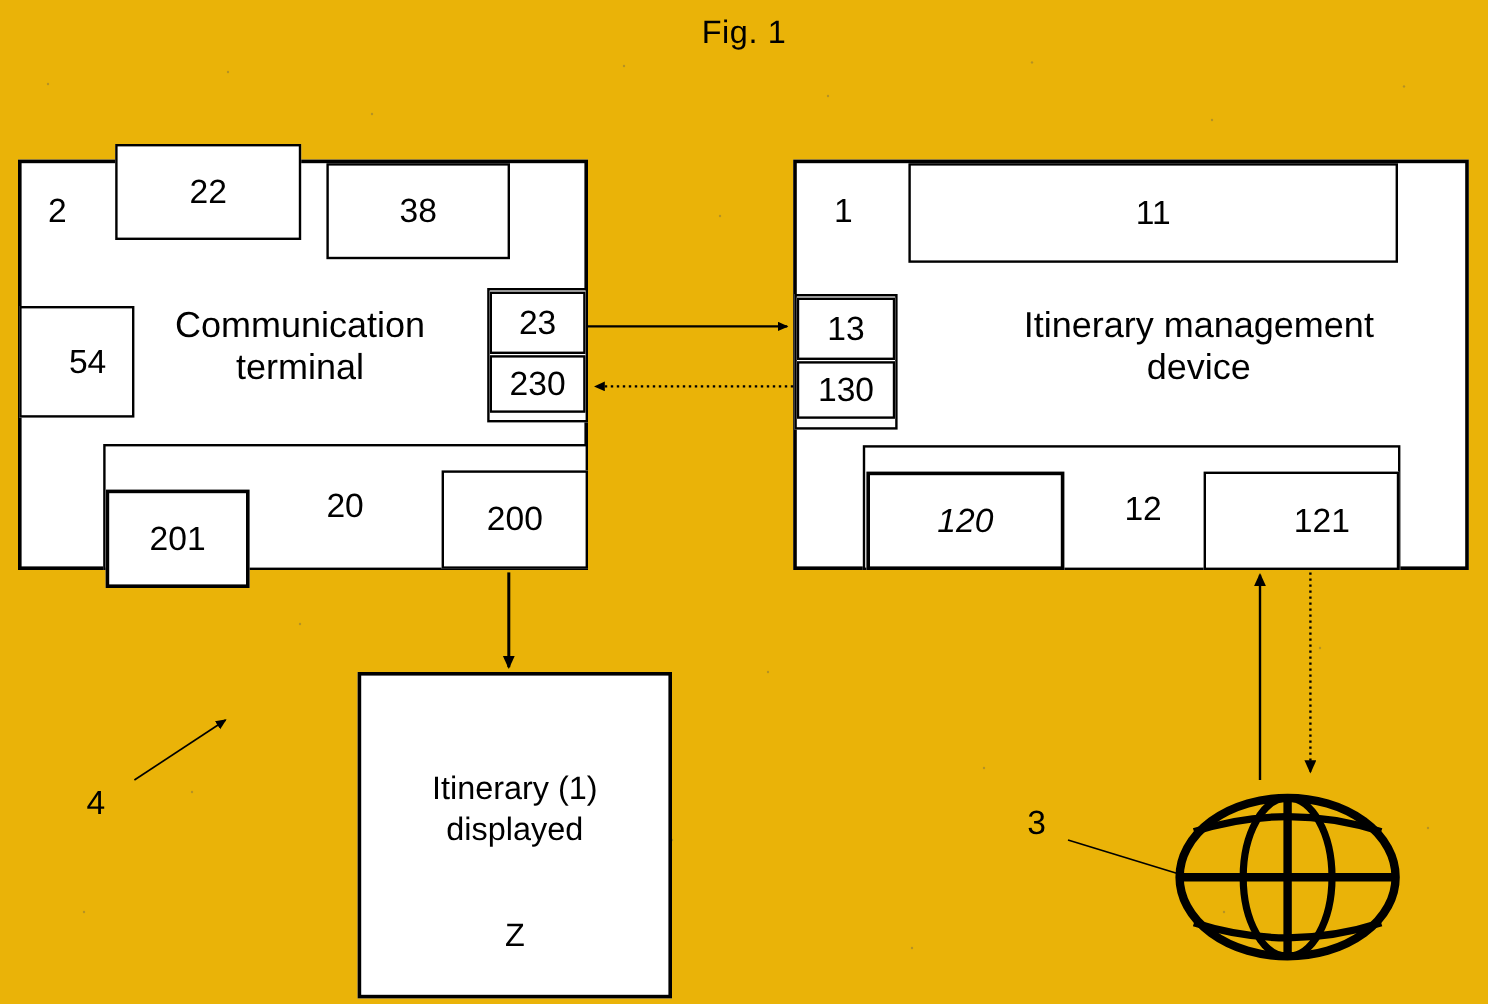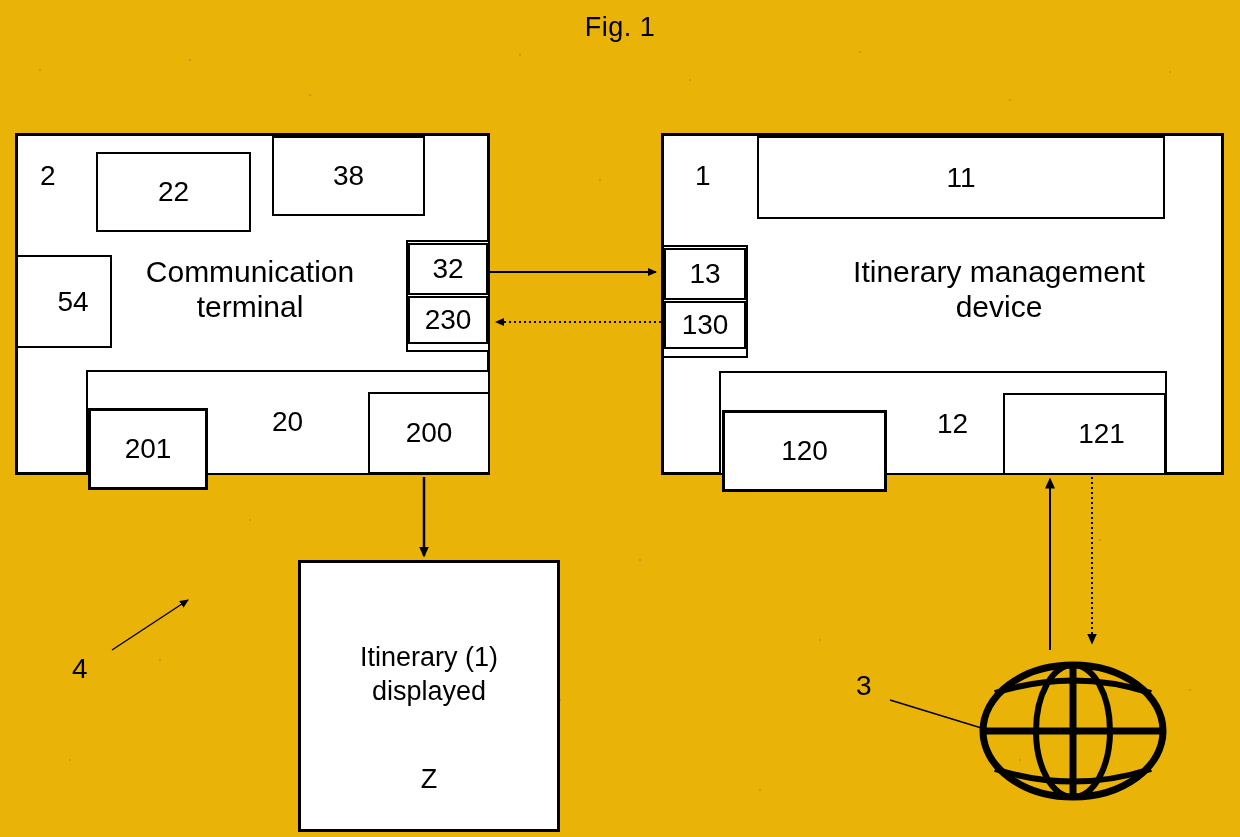--- a/index.html
+++ b/index.html
@@ -121,40 +121,40 @@
         <circle cx="1130" cy="170" r="1"></circle>
     </g>
   </svg>
 
   <div class="fig-title">Fig. 1</div>
 
   <div class="box" style="left:15px; top:133px; width:475px; height:342px;"></div>
 
   <div class="lbl" style="left:40px; top:162px;">2</div>
 
-  <div class="box-thin ctr" style="left:96px; top:152px; width:155px; height:80px;">
+  <div class="box-thin ctr" style="left:96px; top:120px; width:155px; height:80px;">
     <span>22</span>
   </div>
 
   <div class="box-thin ctr" style="left:272px; top:136px; width:153px; height:80px;">
     <span>38</span>
   </div>
 
   <div class="box-thin ctr" style="left:16px; top:255px; width:96px; height:93px;padding-left:18px;">
     <span>54</span>
   </div>
 
   <div class="big-title" style="left:100px; top:255px; width:300px;">
     <div>Communication</div>
     <div>terminal</div>
   </div>
 
   <div class="box-thin" style="left:406px; top:240px; width:84px; height:112px;"></div>
   <div class="box-thin ctr" style="left:408px; top:243px; width:80px; height:52px;">
-    <span>32</span>
+    <span>23</span>
   </div>
   <div class="box-thin ctr" style="left:408px; top:296px; width:80px; height:48px;">
     <span>230</span>
   </div>
 
   <div class="box-thin" style="left:86px; top:370px; width:404px; height:105px;"></div>
   <div class="box ctr" style="left:88px; top:408px; width:120px; height:82px;">
     <span>201</span>
   </div>
   <div class="lbl" style="left:272px; top:408px;">20</div>
@@ -177,21 +177,21 @@
   <div class="box-thin ctr" style="left:664px; top:301px; width:82px; height:48px;">
     <span>130</span>
   </div>
 
   <div class="big-title" style="left:799px; top:255px; width:400px;">
     <div>Itinerary management</div>
     <div>device</div>
   </div>
 
   <div class="box-thin" style="left:719px; top:371px; width:448px; height:104px;"></div>
-  <div class="box ctr" style="left:722px; top:410px; width:165px; height:82px;">
+  <div class="box ctr" style="left:722px; top:393px; width:165px; height:82px;font-style:italic;">
     <span>120</span>
   </div>
   <div class="lbl" style="left:937px; top:410px;">12</div>
   <div class="box-thin ctr" style="left:1003px; top:393px; width:163px; height:82px;padding-left:34px;">
     <span>121</span>
   </div>
 
   <div class="box" style="left:298px; top:560px; width:262px; height:272px;">
     <div class="itin-text" style="left:0; top:78px;">
       <div>Itinerary (1)</div>

